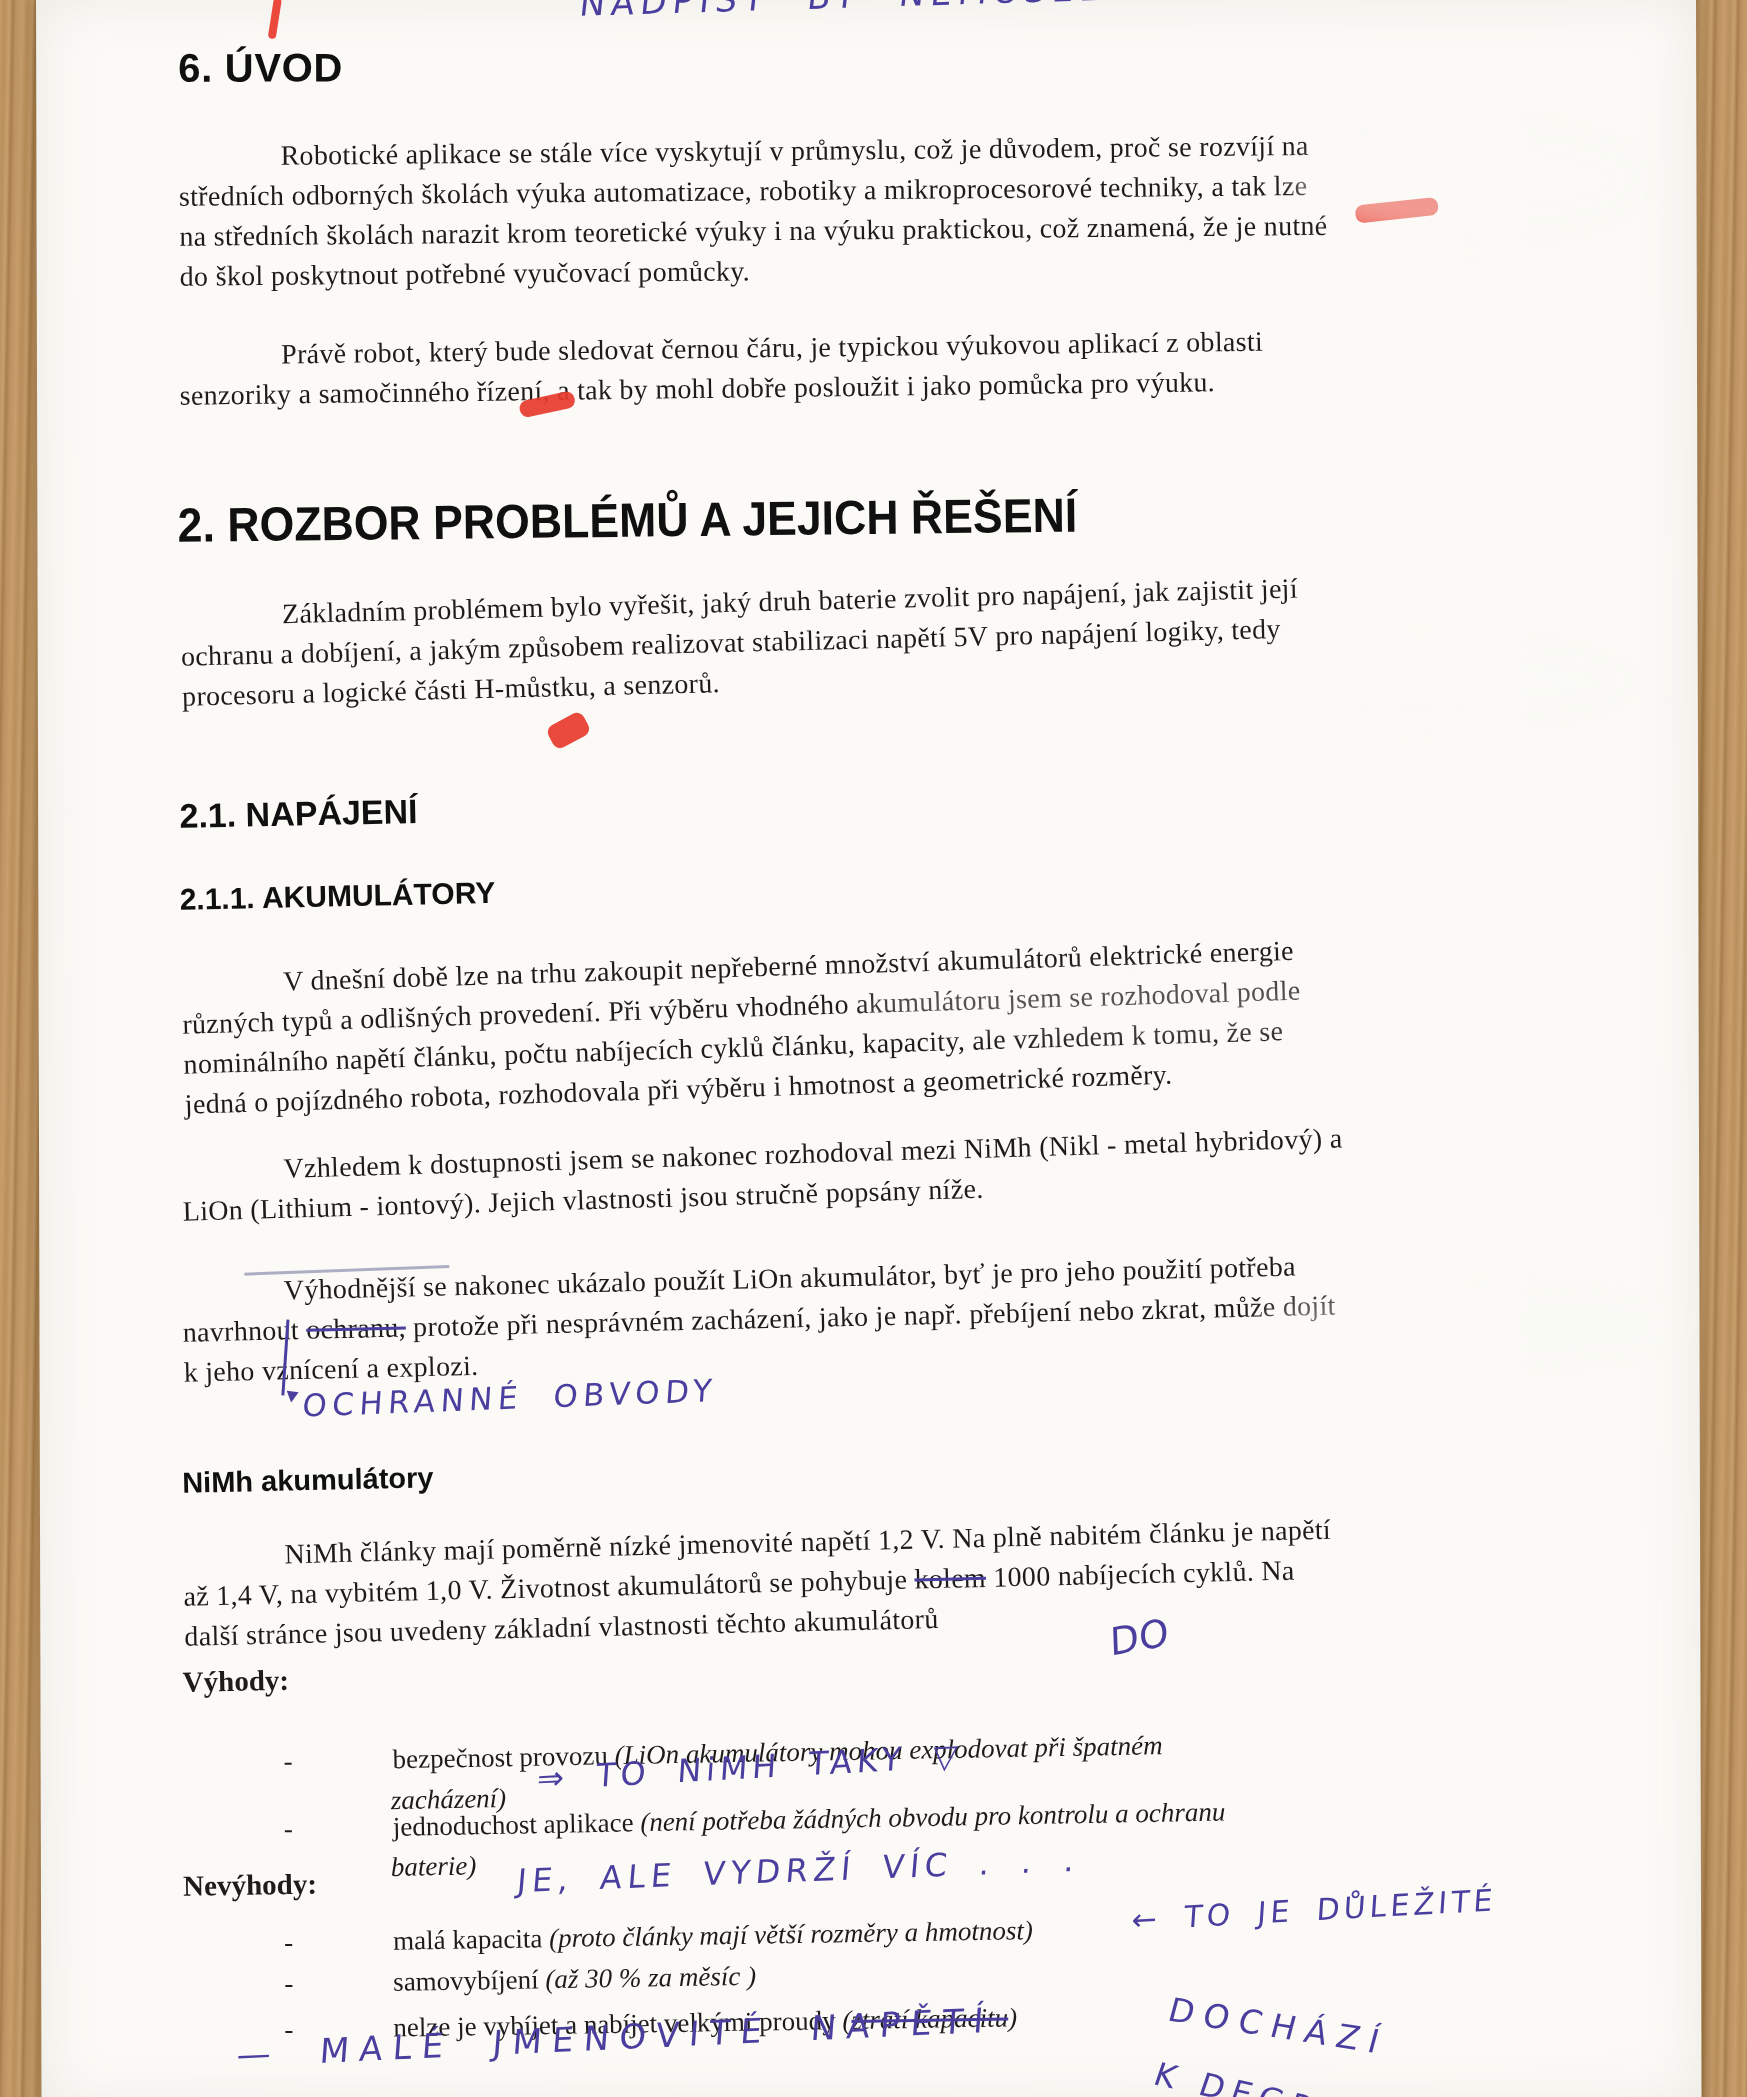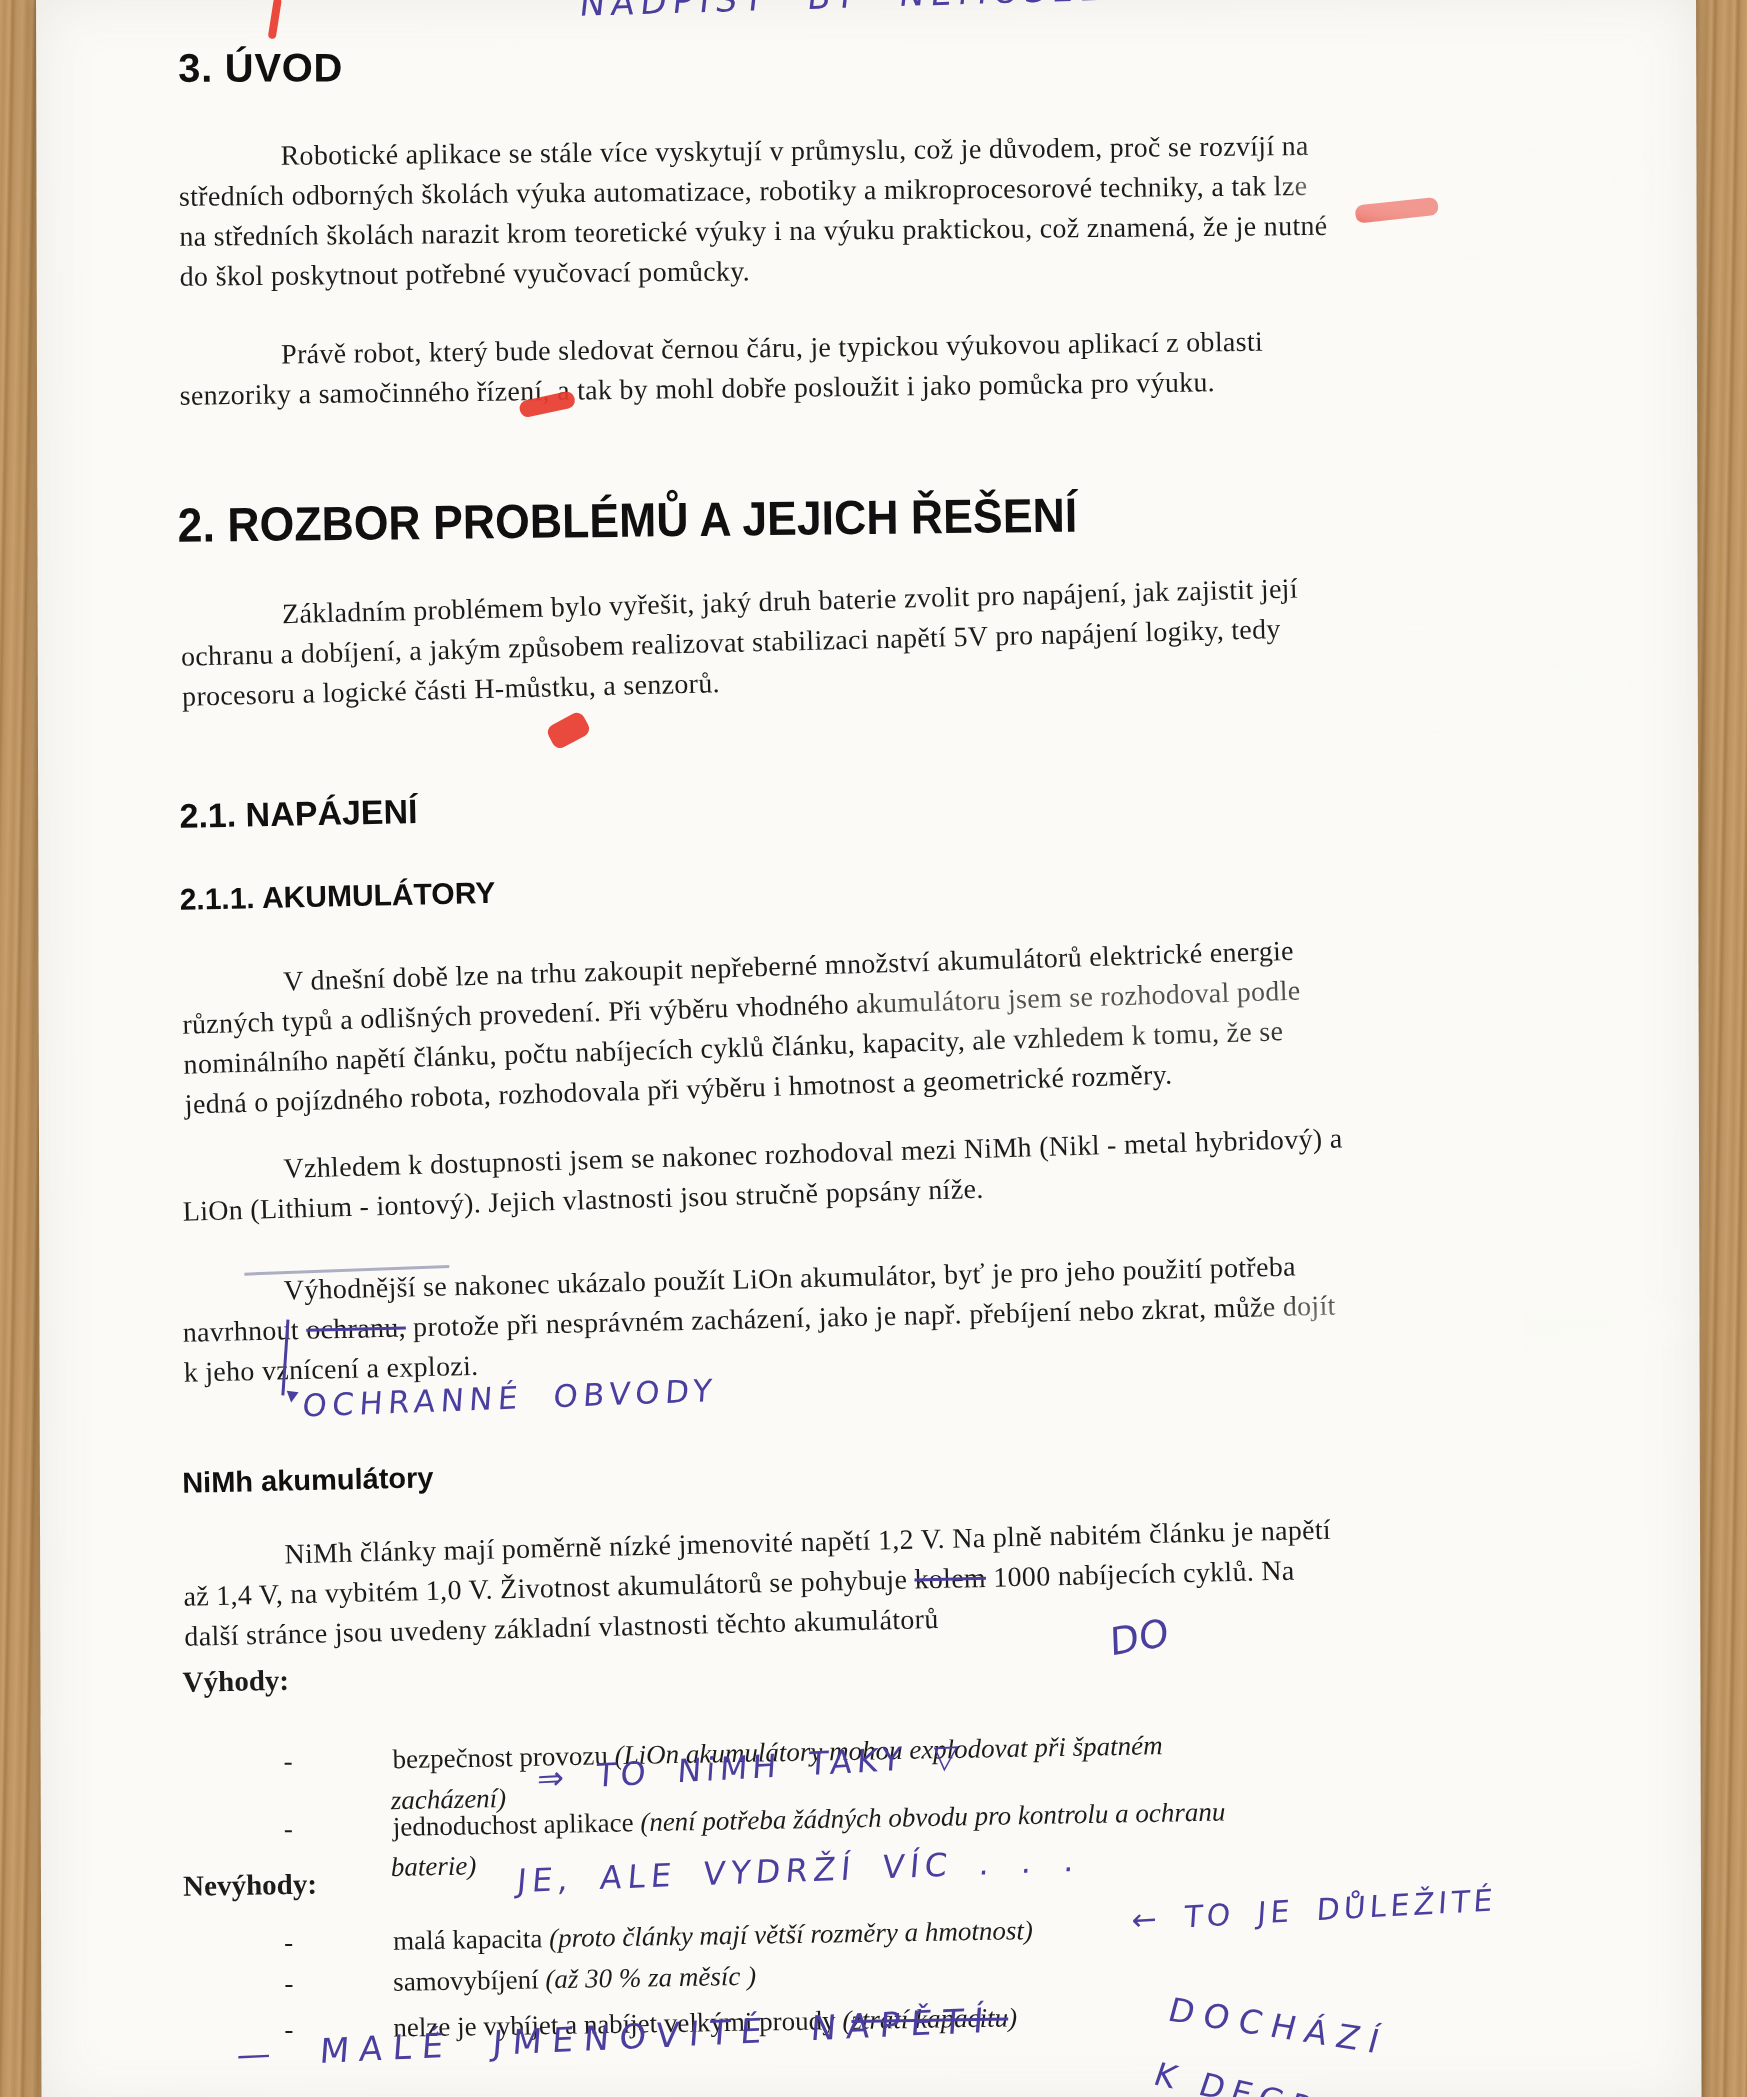--- a/index.html
+++ b/index.html
@@ -36,21 +36,21 @@
 <div id="page">
 
   <div class="redmark" style="left:40px;top:1.4px;width:23px;height:6.1px;transform:rotate(38deg);"></div>
 
   <div id="paper">
 
     <div class="redmark" style="left:238px;top:2.7px;width:7.5px;height:41px;transform:rotate(9deg);border-radius:4.1px;"></div>
 
     <div class="block hand" style="left:546px;top:-9.6px;font-size:34px;letter-spacing:6.1px;word-spacing:20.5px;transform:rotate(-1.6deg) skewX(-8deg);">NADPISY BY NEMUSELY BÝT KAPITÁLKAMI</div>
 
-    <div class="block sans" style="left:142px;top:51px;font-size:40px;letter-spacing:0.7px;">3. ÚVOD</div>
+    <div class="block sans" style="left:142px;top:51px;font-size:40px;letter-spacing:0.7px;">6. ÚVOD</div>
 
     <div class="block serif" style="left:142px;top:142px;transform:rotate(-0.4deg);">
       <div class="pline indent">Robotické aplikace se stále více vyskytují v průmyslu, což je důvodem, proč se rozvíjí na</div>
       <div class="pline">středních odborných školách výuka automatizace, robotiky a mikroprocesorové techniky, a tak lze</div>
       <div class="pline">na středních školách narazit krom teoretické výuky i na výuku praktickou, což znamená, že je nutné</div>
       <div class="pline">do škol poskytnout potřebné vyučovací pomůcky.</div>
     </div>
     <div class="redmark" style="left:1318px;top:214px;width:83px;height:18.4px;transform:rotate(-6deg);"></div>
 
     <div class="block serif" style="left:142px;top:341px;transform:rotate(-0.6deg);">

